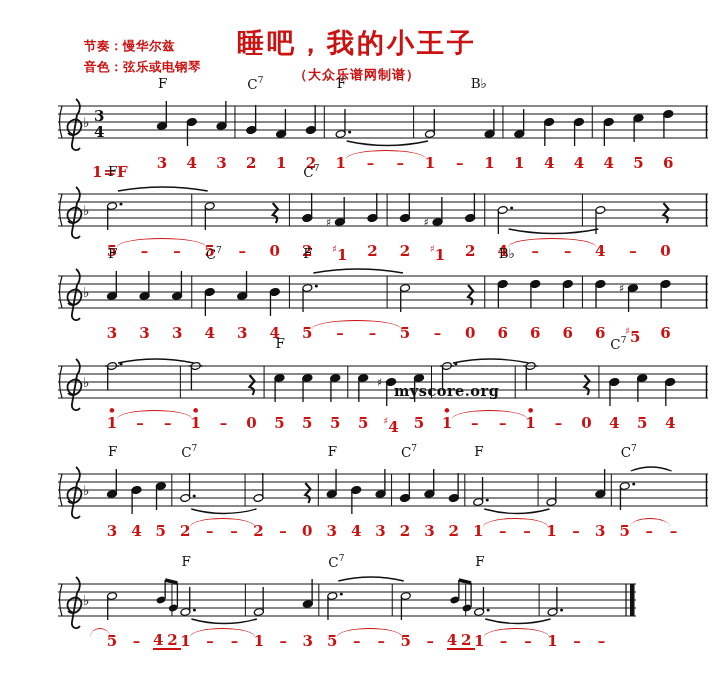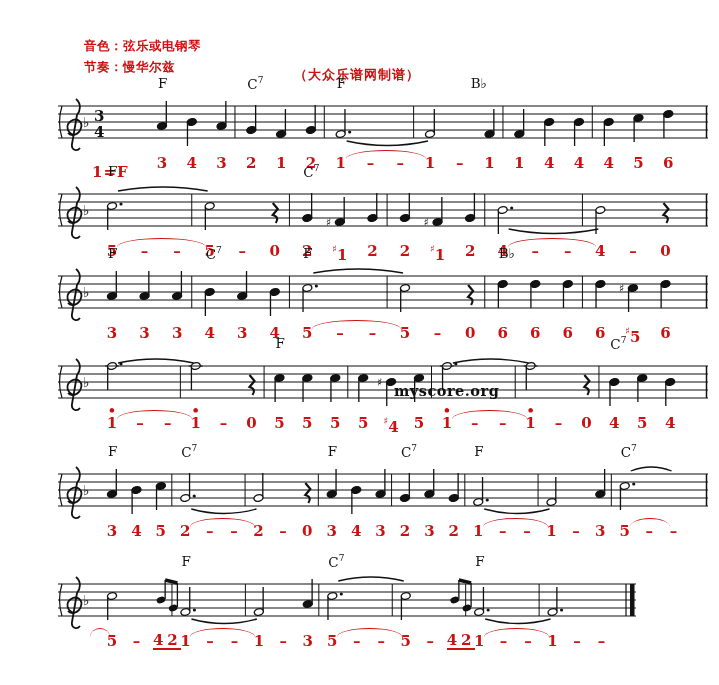--- a/index.html
+++ b/index.html
@@ -31,23 +31,24 @@
   .tk.u{width:28px;letter-spacing:4px;border-bottom:2px solid var(--red);line-height:14px;height:15px;}
   .keylabel{position:absolute;top:11px;white-space:nowrap;letter-spacing:1px;}
   .tiej{position:absolute;height:8px;top:-2px;border-top:1.7px solid var(--red);
         border-radius:50% 50% 0 0 / 100% 100% 0 0;}
 </style>
 </head>
 <body>
 
 <div class="page">
   <div class="info">
+    <div>节奏：慢华尔兹</div>
     <div>音色：弦乐或电钢琴</div>
-    <div>节奏：慢华尔兹</div>
   </div>
+  <div class="title">睡吧，我的小王子</div>
   <div class="subtitle">（大众乐谱网制谱）</div>
   <div class="watermark">myscore.org</div>
   <div class="systems" id="systems">
       <div class="system" style="top: 74px; width: 650px;">
         <div class="chordrow">
           <span class="chord" style="left: 100px;">F</span>
           <span class="chord" style="left: 189.333px;">C<sup>7</sup></span>
           <span class="chord" style="left: 278.667px;">F</span>
           <span class="chord" style="left: 412.667px;">B♭</span>
         </div>

